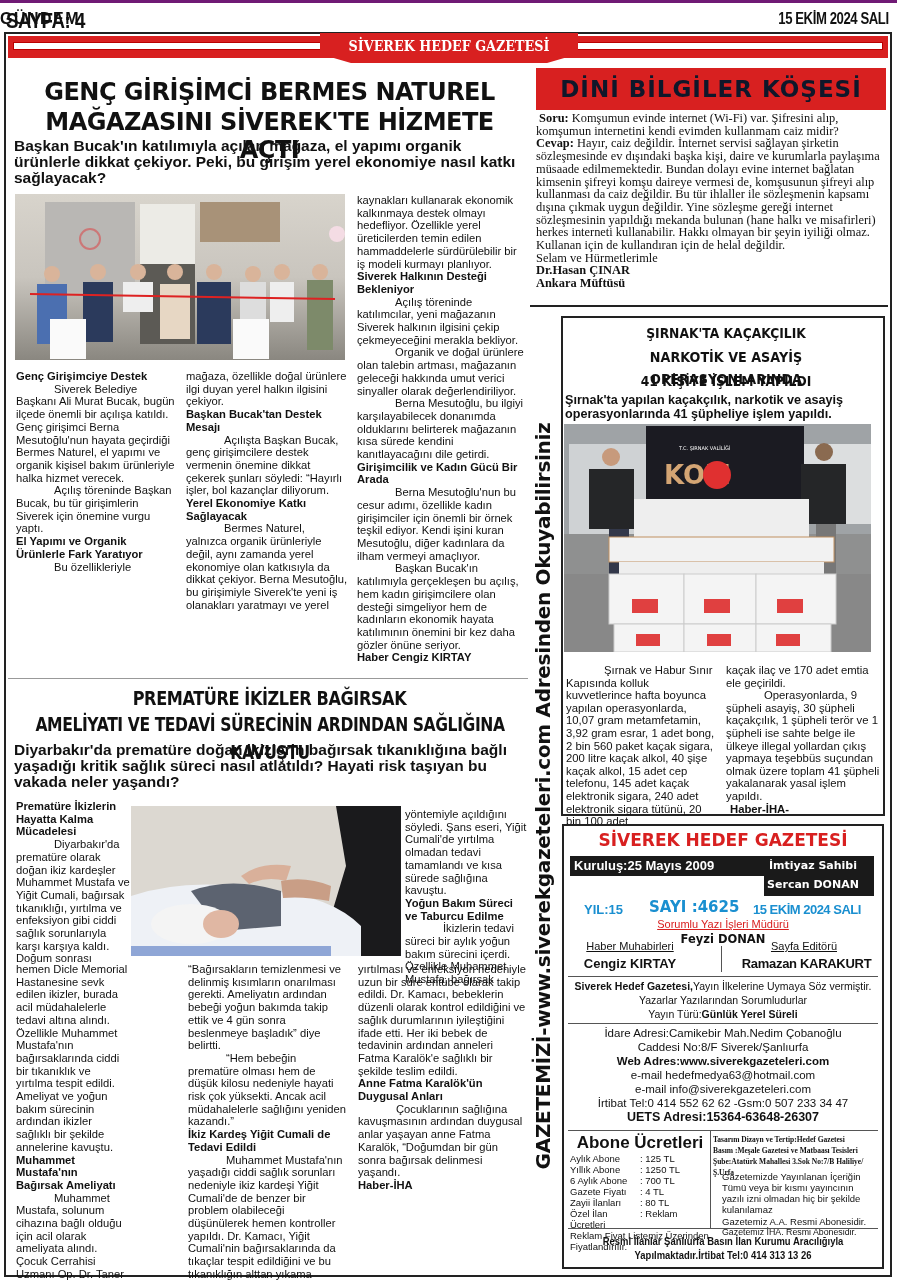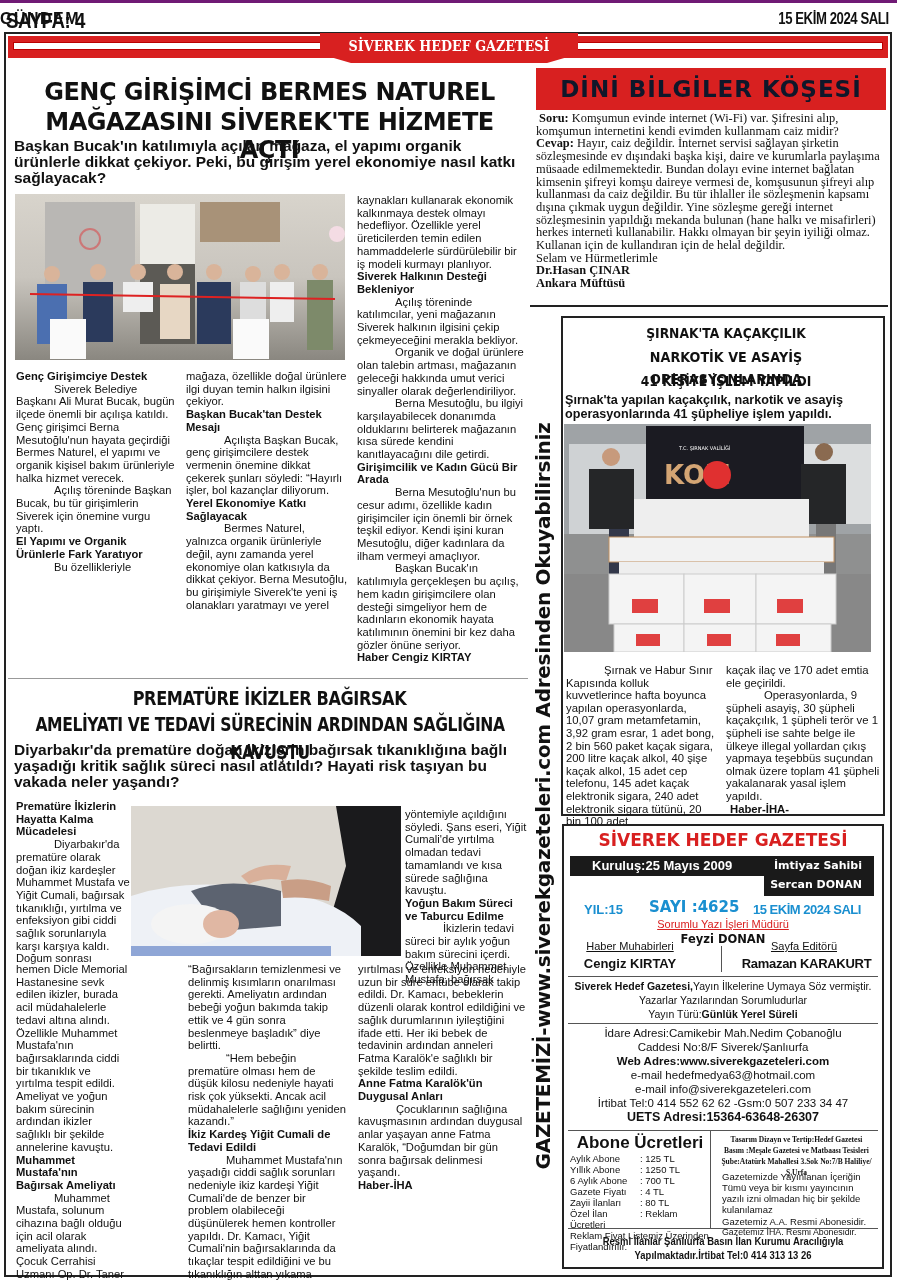--- a/index.html
+++ b/index.html
@@ -93,21 +93,21 @@
 </div>
 
 <div class="col" style="left:16px;top:370px;width:162px">
   <p class="hd">Genç Girişimciye Destek</p>
   <p class="ind">Siverek Belediye Başkanı Ali Murat Bucak, bugün ilçede önemli bir açılışa katıldı. Genç girişimci Berna Mesutoğlu'nun hayata geçirdiği Bermes Naturel, el yapımı ve organik kişisel bakım ürünleriyle halka hizmet verecek.</p>
   <p class="ind">Açılış töreninde Başkan Bucak, bu tür girişimlerin Siverek için önemine vurgu yaptı.</p>
   <p class="hd">El Yapımı ve Organik Ürünlerle Fark Yaratıyor</p>
   <p class="ind">Bu özellikleriyle</p>
 </div>
 <div class="col" style="left:186px;top:370px;width:162px">
-  <p>mağaza, özellikle doğal ürünlere ilgi duyan temin halkın ilgisini çekiyor.</p>
+  <p>mağaza, özellikle doğal ürünlere ilgi duyan yerel halkın ilgisini çekiyor.</p>
   <p class="hd">Başkan Bucak'tan Destek Mesajı</p>
   <p class="ind">Açılışta Başkan Bucak, genç girişimcilere destek vermenin önemine dikkat çekerek şunları söyledi: “Hayırlı işler, bol kazançlar diliyorum.</p>
   <p class="hd">Yerel Ekonomiye Katkı Sağlayacak</p>
   <p class="ind">Bermes Naturel, yalnızca organik ürünleriyle değil, aynı zamanda yerel ekonomiye olan katkısıyla da dikkat çekiyor. Berna Mesutoğlu, bu girişimiyle Siverek'te yeni iş olanakları yaratmayı ve yerel</p>
 </div>
 <div class="col" style="left:357px;top:194px;width:168px">
   <p>kaynakları kullanarak ekonomik kalkınmaya destek olmayı hedefliyor. Özellikle yerel üreticilerden temin edilen hammaddelerle sürdürülebilir bir iş modeli kurmayı planlıyor.</p>
   <p class="hd">Siverek Halkının Desteği Bekleniyor</p>
   <p class="ind">Açılış töreninde katılımcılar, yeni mağazanın Siverek halkının ilgisini çekip çekmeyeceğini merakla bekliyor.</p>
   <p class="ind">Organik ve doğal ürünlere olan talebin artması, mağazanın geleceği hakkında umut verici sinyaller olarak değerlendiriliyor.</p>
@@ -180,22 +180,22 @@
   <p class="ind">Şırnak ve Habur Sınır Kapısında kolluk kuvvetlerince hafta boyunca yapılan operasyonlarda, 10,07 gram metamfetamin, 3,92 gram esrar, 1 adet bong, 2 bin 560 paket kaçak sigara, 200 litre kaçak alkol, 40 şişe kaçak alkol, 15 adet cep telefonu, 145 adet kaçak elektronik sigara, 240 adet elektronik sigara tütünü, 20 bin 100 adet</p>
 </div>
 <div class="col" style="left:726px;top:664px;width:155px;font-size:11.3px;line-height:12.6px">
   <p>kaçak ilaç ve 170 adet emtia ele geçirildi.</p>
   <p class="ind">Operasyonlarda, 9 şüpheli asayiş, 30 şüpheli kaçakçılık, 1 şüpheli terör ve 1 şüpheli ise sahte belge ile ülkeye illegal yollardan çıkış yapmaya teşebbüs suçundan olmak üzere toplam 41 şüpheli yakalanarak yasal işlem yapıldı.</p>
   <p class="hd" style="padding-left:4px">Haber-İHA-</p>
 </div>
 
 <div class="box imp" style="left:562px;top:824px;width:322px;height:445px">
   <div class="title" style="top:4px">SİVEREK HEDEF GAZETESİ</div>
-  <div class="blk" style="left:6px;top:30px;width:304px;height:20px;font-size:13px;line-height:20px;padding-left:22px"><span>Kuruluş:25 Mayıs 2009</span></div>
-  <div class="blk" style="left:200px;top:30px;width:110px;height:40px;font-size:11px;line-height:19px;text-align:right;padding-right:12px;font-family:'DejaVu Sans',sans-serif">
+  <div class="blk" style="left:6px;top:30px;width:304px;height:20px;font-size:13px;line-height:20px;padding-left:4px"><span>Kuruluş:25 Mayıs 2009</span></div>
+  <div class="blk" style="left:200px;top:30px;width:110px;height:40px;font-size:11px;line-height:19px;text-align:center;padding-right:12px;font-family:'DejaVu Sans',sans-serif">
     <div>İmtiyaz Sahibi</div>
     <div>Sercan DONAN</div>
   </div>
   <div class="blue" style="left:20px;top:76px;font-size:13px">YIL:15</div>
   <div class="blue" style="left:85px;top:72px;font-size:15px;font-family:'DejaVu Sans',sans-serif">SAYI :4625</div>
   <div class="blue" style="left:189px;top:76px;font-size:13px;letter-spacing:-.5px">15 EKİM 2024 SALI</div>
   <div class="c" style="left:0;width:100%;top:92px;color:#d82020;font-size:11px;text-decoration:underline">Sorumlu Yazı İşleri Müdürü</div>
   <div class="c" style="left:0;width:100%;top:106px;font-weight:bold;font-size:11.5px;font-family:'DejaVu Sans',sans-serif">Feyzi DONAN</div>
   <div class="c" style="left:6px;width:120px;top:114px;font-size:11px;text-decoration:underline">Haber Muhabirleri</div>
   <div class="c" style="left:6px;width:120px;top:130px;font-weight:bold;font-size:13px">Cengiz KIRTAY</div>
@@ -223,21 +223,21 @@
     <div style="font-size:9.5px;line-height:11px">
       <div><span style="display:inline-block;width:70px">Aylık Abone</span><span>:   125 TL</span></div>
       <div><span style="display:inline-block;width:70px">Yıllık Abone</span><span>: 1250 TL</span></div>
       <div><span style="display:inline-block;width:70px">6 Aylık Abone</span><span>: 700 TL</span></div>
       <div><span style="display:inline-block;width:70px">Gazete Fiyatı</span><span>:  4 TL</span></div>
       <div><span style="display:inline-block;width:70px">Zayii İlanları</span><span>: 80 TL</span></div>
       <div><span style="display:inline-block;width:70px">Özel İlan</span><span>: Reklam Ücretleri</span></div>
       <div>Reklam Fiyat Listemiz Üzerinden Fiyatlandırılır.</div>
     </div>
   </div>
-  <div style="position:absolute;left:149px;top:308px;width:167px;font-family:'Liberation Serif',serif;font-weight:bold;font-size:7.5px;line-height:11px;text-align:center">
+  <div style="position:absolute;left:149px;top:308px;width:167px;font-family:'Liberation Serif',serif;font-weight:bold;font-size:7.5px;line-height:11px;text-align:left">
     <div>Tasarım Dizayn ve Tertip:Hedef Gazetesi</div>
       <div>Basım :Meşale Gazetesi ve Matbaası Tesisleri</div>
       <div>Şube:Atatürk Mahallesi 3.Sok No:7/B  Haliliye/Ş.Urfa</div>
   </div>
   <div style="position:absolute;left:158px;top:345px;width:155px;font-size:9.5px;line-height:11px">
     <div>Gazetemizde Yayınlanan İçeriğin Tümü veya bir kısmı yayıncının yazılı izni olmadan hiç bir şekilde kulanılamaz</div>
     <div style="margin-top:1px">Gazetemiz A.A. Resmi Abonesidir.</div>
     <div style="font-size:8.8px">Gazetemiz İHA. Resmi Abonesidir.</div>
   </div>
   <div class="line" style="left:4px;top:402px;width:310px;height:1px"></div>

